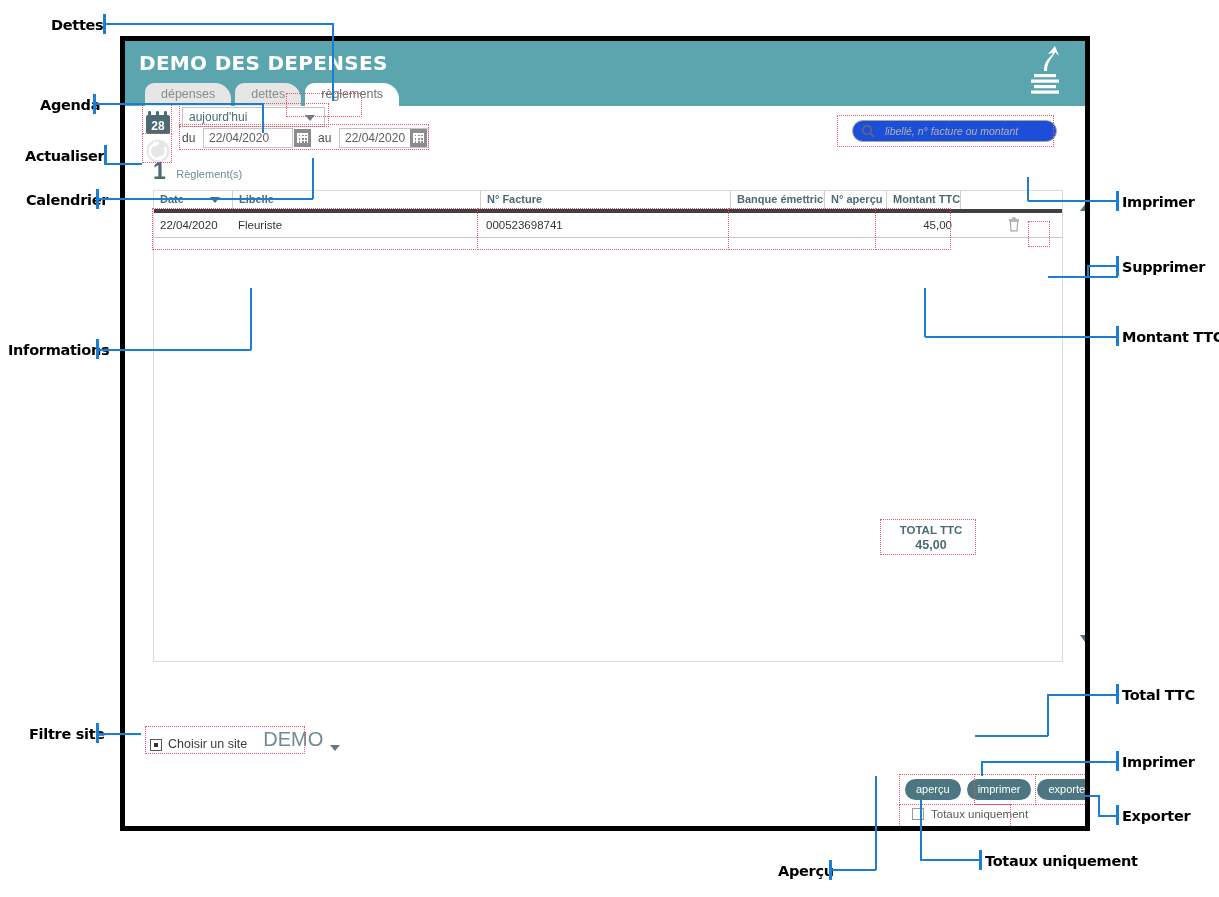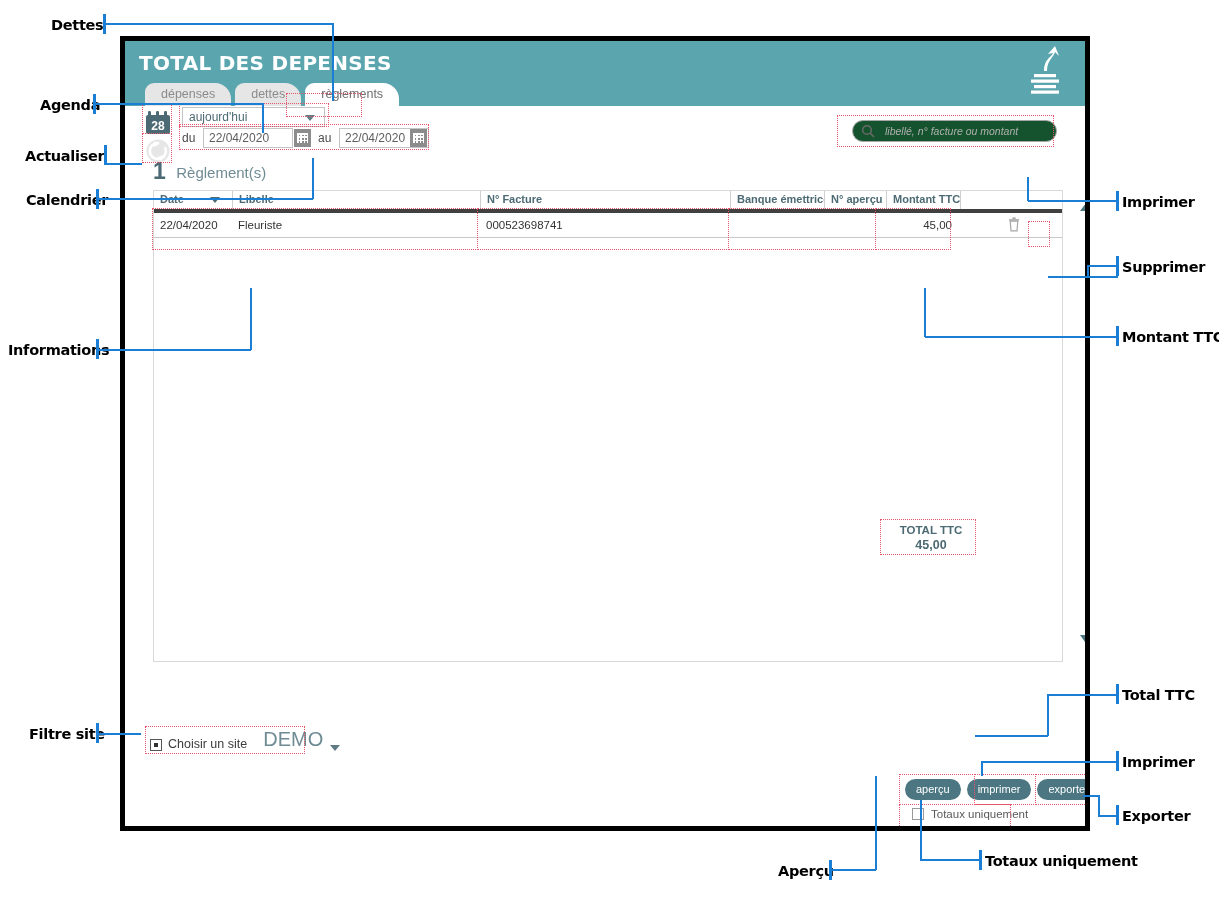--- a/index.html
+++ b/index.html
@@ -184,21 +184,21 @@
   
   #search-box {
     position: absolute;
     right: 28px;
     top: 14px;
     width: 205px;
     height: 22px;
     border: 1px solid #a8a8a8;
     border-radius: 11px;
     box-sizing: border-box;
-    background: #14532d;
+    background: #1d4ed8;
     cursor: text;
   }
   #search-input-text {
     position: absolute;
     left: 32px;
     top: 4px;
     font-size: 10.5px;
     font-style: italic;
     color: #b0b0b0;
   }
@@ -214,21 +214,21 @@
     height: 32px;
     padding-left: 28px;
   }
   #count-number {
     font-size: 23px;
     font-weight: bold;
     color: #4c6a73;
     vertical-align: -1px;
   }
   #count-label {
-    font-size: 15px;
+    font-size: 11px;
     color: #6f8b94;
     margin-left: 6px;
   }
 
   
   #table-area {
     position: relative;
     margin: 0 0 0 28px;
     width: 910px;
   }
@@ -417,21 +417,21 @@
     box-sizing: border-box;
     pointer-events: none;
   }
 </style>
 </head>
 <body>
 
 <div id="app-window">
 
   <div id="app-header">
-    <div id="app-title">TOTAL DES DEPENSES</div>
+    <div id="app-title">DEMO DES DEPENSES</div>
 
     <div id="header-icon">
       <svg width="46" height="58" viewBox="0 0 46 58">
         <path d="M22 26 C22 14, 30 12, 31 8 L26 9 L33 1 L37 11 L33 7 C32 12, 25 15, 25 26 Z" fill="#ffffff"></path>
         <rect x="12" y="29" width="22" height="3.2" fill="#ffffff"></rect>
         <rect x="9" y="34.5" width="28" height="3.2" fill="#ffffff"></rect>
         <rect x="12" y="40" width="22" height="3.2" fill="#ffffff"></rect>
         <rect x="9" y="45.5" width="28" height="3.2" fill="#ffffff"></rect>
       </svg>
     </div>

